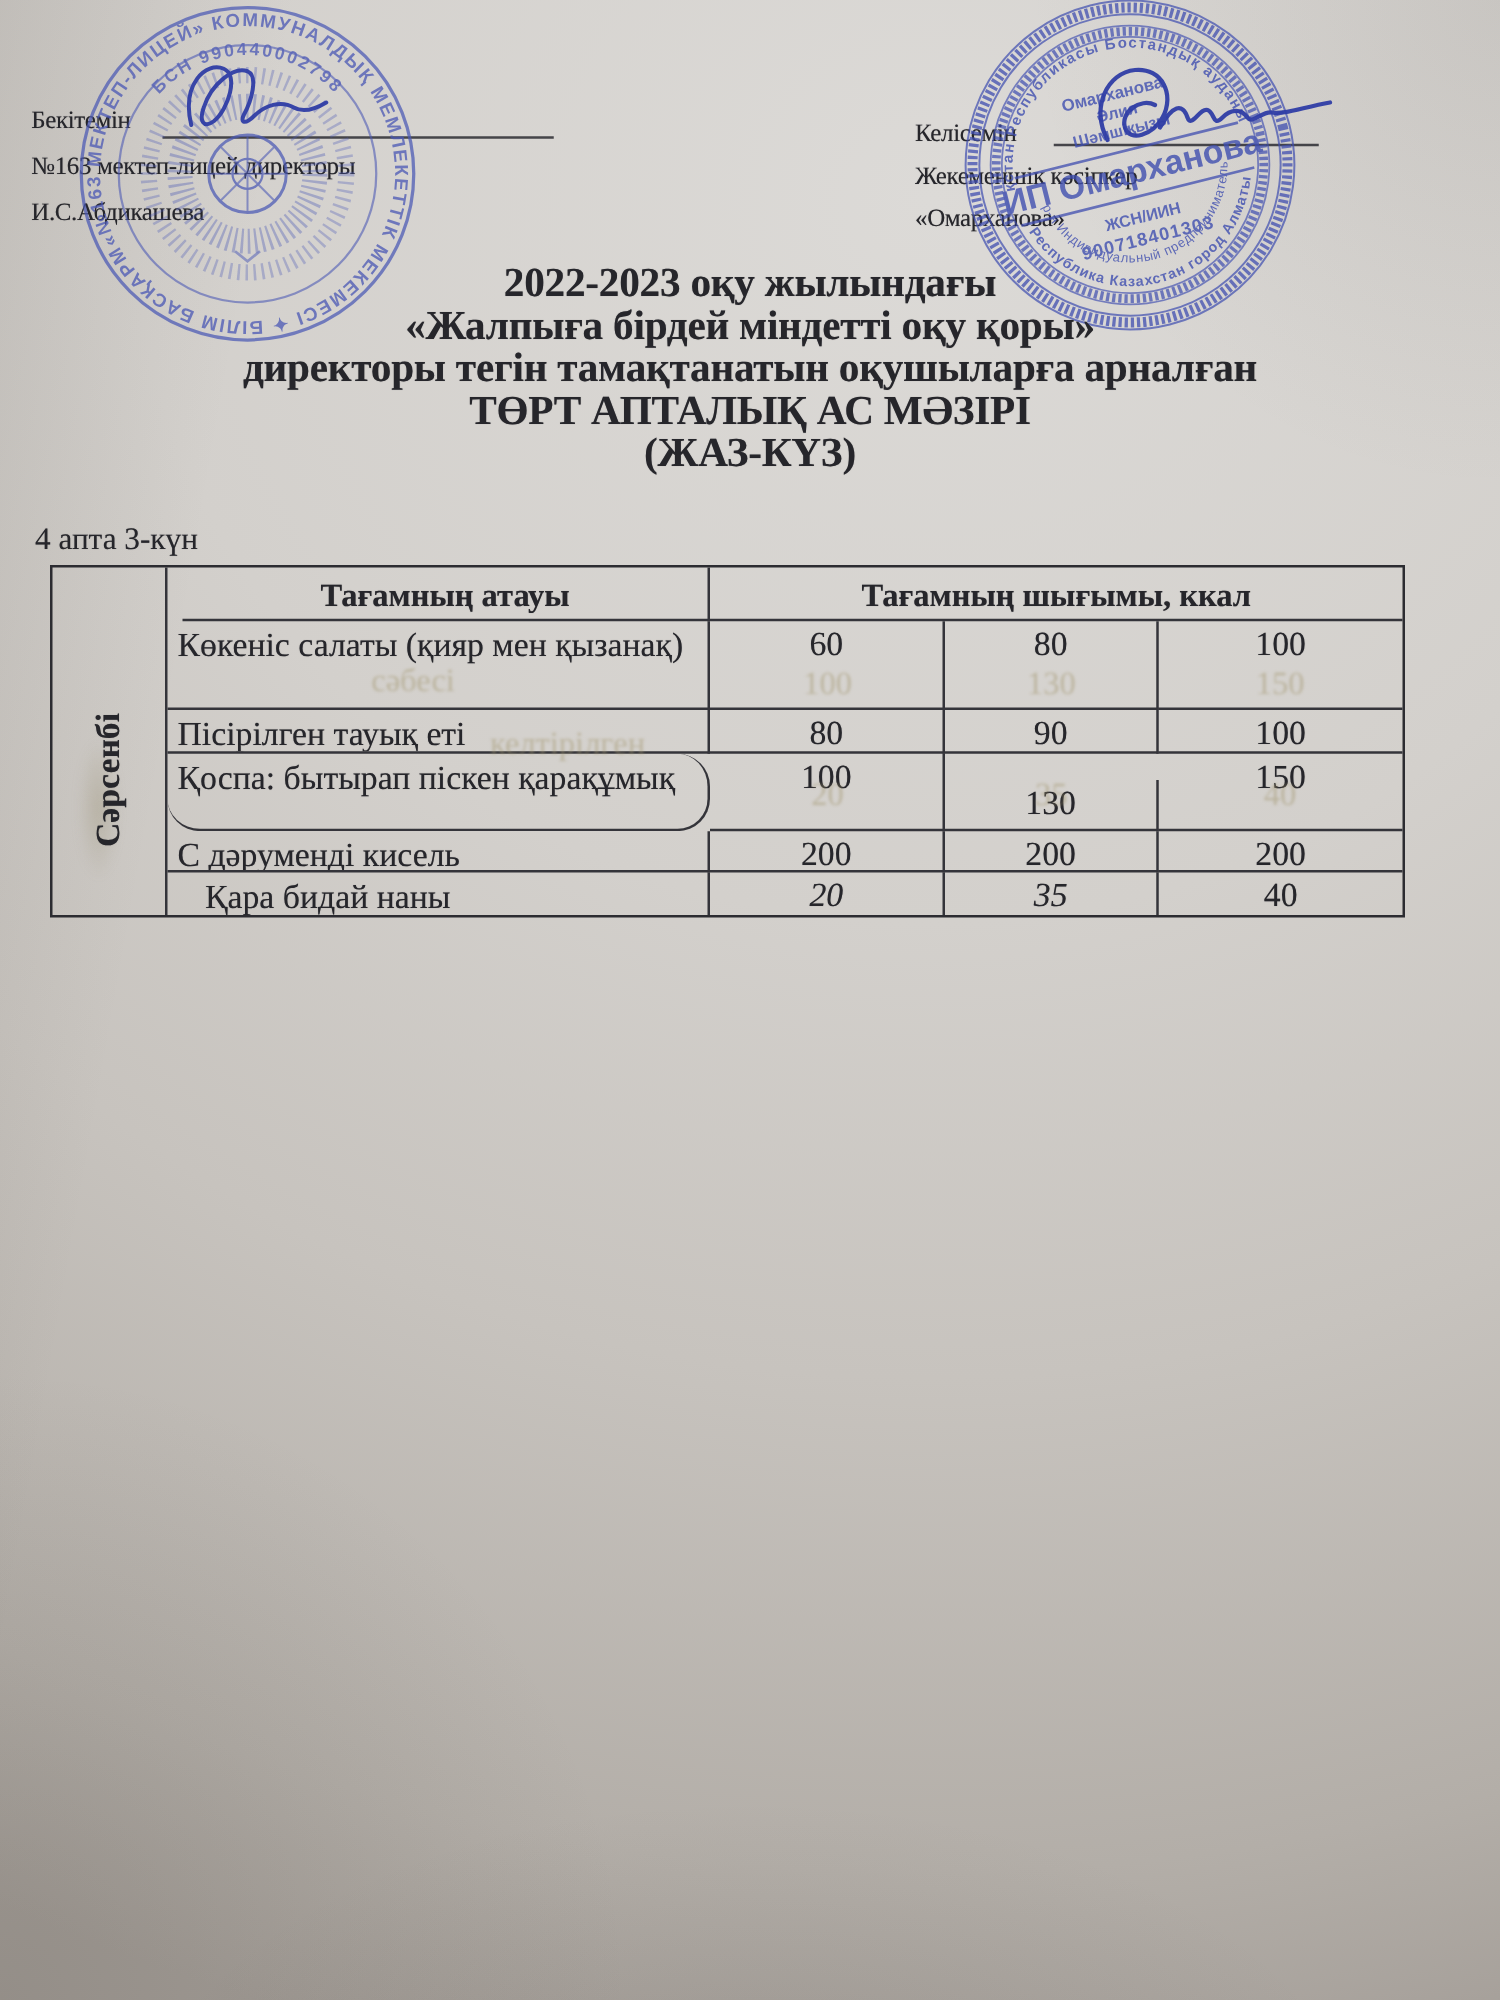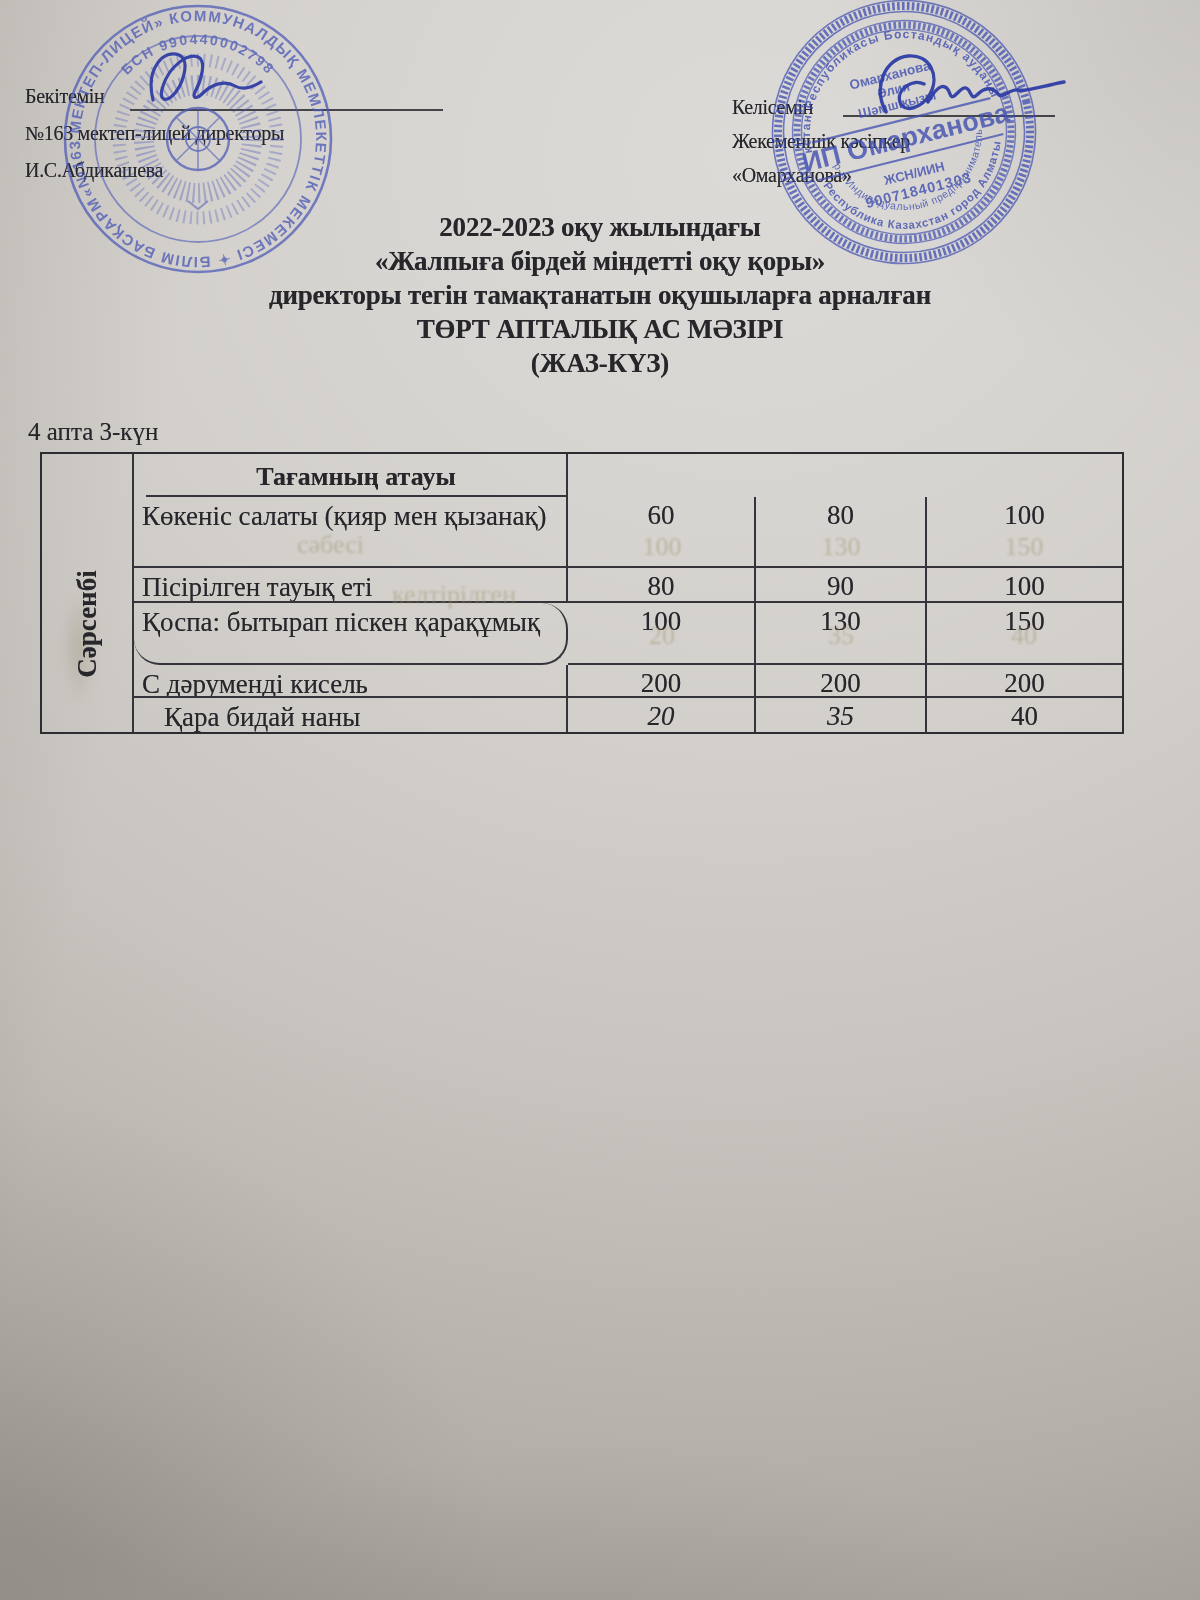--- a/index.html
+++ b/index.html
@@ -13,21 +13,21 @@
       linear-gradient(100deg, rgba(90,85,78,.12) 0%, rgba(90,85,78,0) 16%),
       radial-gradient(60% 45% at 0% 100%, rgba(80,75,68,.20), rgba(80,75,68,0) 70%),
       radial-gradient(45% 35% at 100% 0%, rgba(90,85,80,.10), rgba(90,85,80,0) 70%),
       radial-gradient(70% 30% at 50% 108%, rgba(70,65,60,.14), rgba(70,65,60,0) 60%);
   }
   .txt{color:#26262b;text-shadow:0 0 .6px rgba(40,40,45,.5);}
   .block{position:absolute;font-size:20px;line-height:37px;letter-spacing:-0.3px;}
   .block-right{line-height:34px;}
   .rule{position:absolute;height:2px;background:#2c2c31;opacity:.85;}
   .title{position:absolute;left:0;right:0;top:210px;text-align:center;font-weight:bold;
-         font-size:27px;line-height:34px;letter-spacing:-0.2px;}
+         font-size:33px;line-height:34px;letter-spacing:-0.2px;}
   .note{position:absolute;left:28px;top:418px;font-size:25px;}
   
   .menu-table{position:absolute;left:40px;top:452px;width:1080px;height:278px;
     display:grid;grid-template-columns:92px 434px 188px 171px 195px;
     grid-template-rows:43px 71px 35px 62px 33px 34px;
     border:2.5px solid #2c2c31;box-sizing:content-box;}
   .cell{border-right:2px solid #34343a;border-bottom:2px solid #34343a;
         font-size:27px;line-height:33px;padding:3px 8px 0;box-sizing:border-box;
         color:#26262b;text-shadow:0 0 .6px rgba(40,40,45,.5);overflow:hidden;}
   .cell.head{font-weight:bold;font-size:26px;text-align:center;padding-top:6px;}
@@ -158,34 +158,35 @@
     <div class="ghost num" style="left:937px;top:78px;">150</div>
     <div class="ghost num" style="left:575px;top:167px;">20</div>
     <div class="ghost num" style="left:754px;top:167px;">35</div>
     <div class="ghost num" style="left:937px;top:167px;">40</div>
 
     <div class="cell day-cell">
       <span class="day-text">Сәрсенбі</span>
     </div>
 
     <div class="cell head" style="grid-column:2;grid-row:1;margin-left:12px;">Тағамның атауы</div>
+    <div class="cell head lastcol" style="grid-column:3/6;grid-row:1;">Тағамның шығымы, ккал</div>
 
     <div class="cell" style="grid-column:2;grid-row:2;">Көкеніс салаты (қияр мен қызанақ)</div>
     <div class="cell num" style="grid-column:3;grid-row:2;">60</div>
     <div class="cell num" style="grid-column:4;grid-row:2;">80</div>
     <div class="cell num lastcol" style="grid-column:5;grid-row:2;">100</div>
 
     <div class="cell" style="grid-column:2;grid-row:3;">Пісірілген тауық еті</div>
     <div class="cell num" style="grid-column:3;grid-row:3;">80</div>
     <div class="cell num" style="grid-column:4;grid-row:3;">90</div>
     <div class="cell num lastcol" style="grid-column:5;grid-row:3;">100</div>
 
     <div class="cell" style="grid-column:2;grid-row:4;border-radius:26px;">Қоспа: бытырап піскен қарақұмық</div>
     <div class="cell num" style="grid-column:3;grid-row:4;">100</div>
-    <div class="cell num" style="grid-column:4;grid-row:4;">130</div>
+    <div class="cell num" style="grid-column:4;grid-row:4;margin-top:21px;">130</div>
     <div class="cell num lastcol" style="grid-column:5;grid-row:4;">150</div>
 
     <div class="cell" style="grid-column:2;grid-row:5;">С дәруменді кисель</div>
     <div class="cell num" style="grid-column:3;grid-row:5;">200</div>
     <div class="cell num" style="grid-column:4;grid-row:5;">200</div>
     <div class="cell num lastcol" style="grid-column:5;grid-row:5;">200</div>
 
     <div class="cell lastrow" style="grid-column:2;grid-row:6;padding-left:30px;">Қара бидай наны</div>
     <div class="cell num lastrow" style="grid-column:3;grid-row:6;font-style:italic;">20</div>
     <div class="cell num lastrow" style="grid-column:4;grid-row:6;font-style:italic;">35</div>

